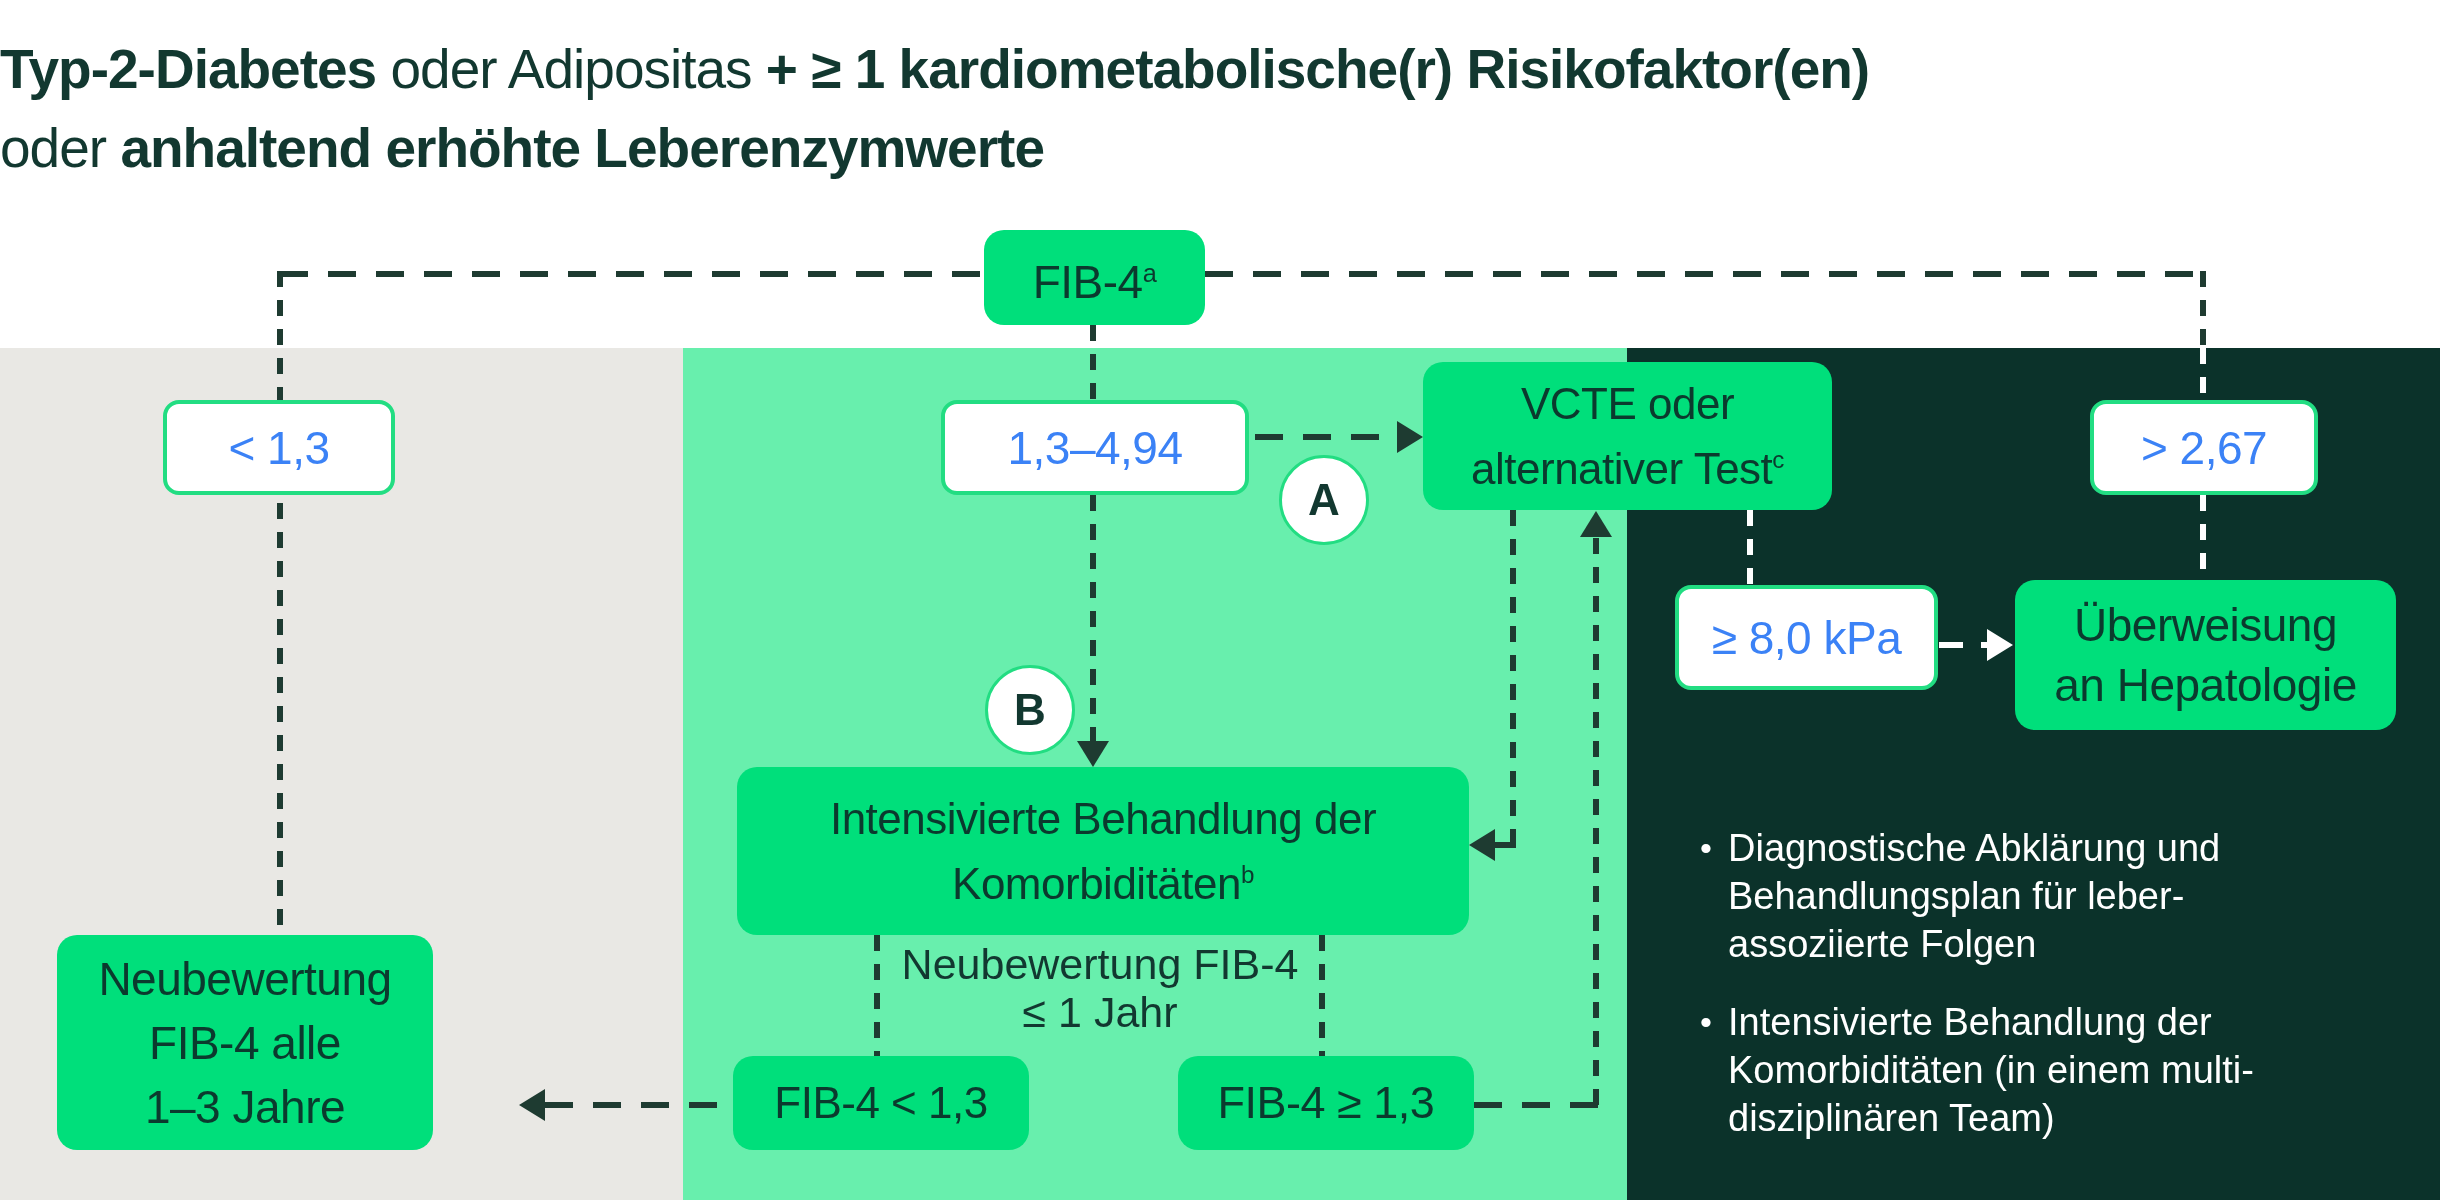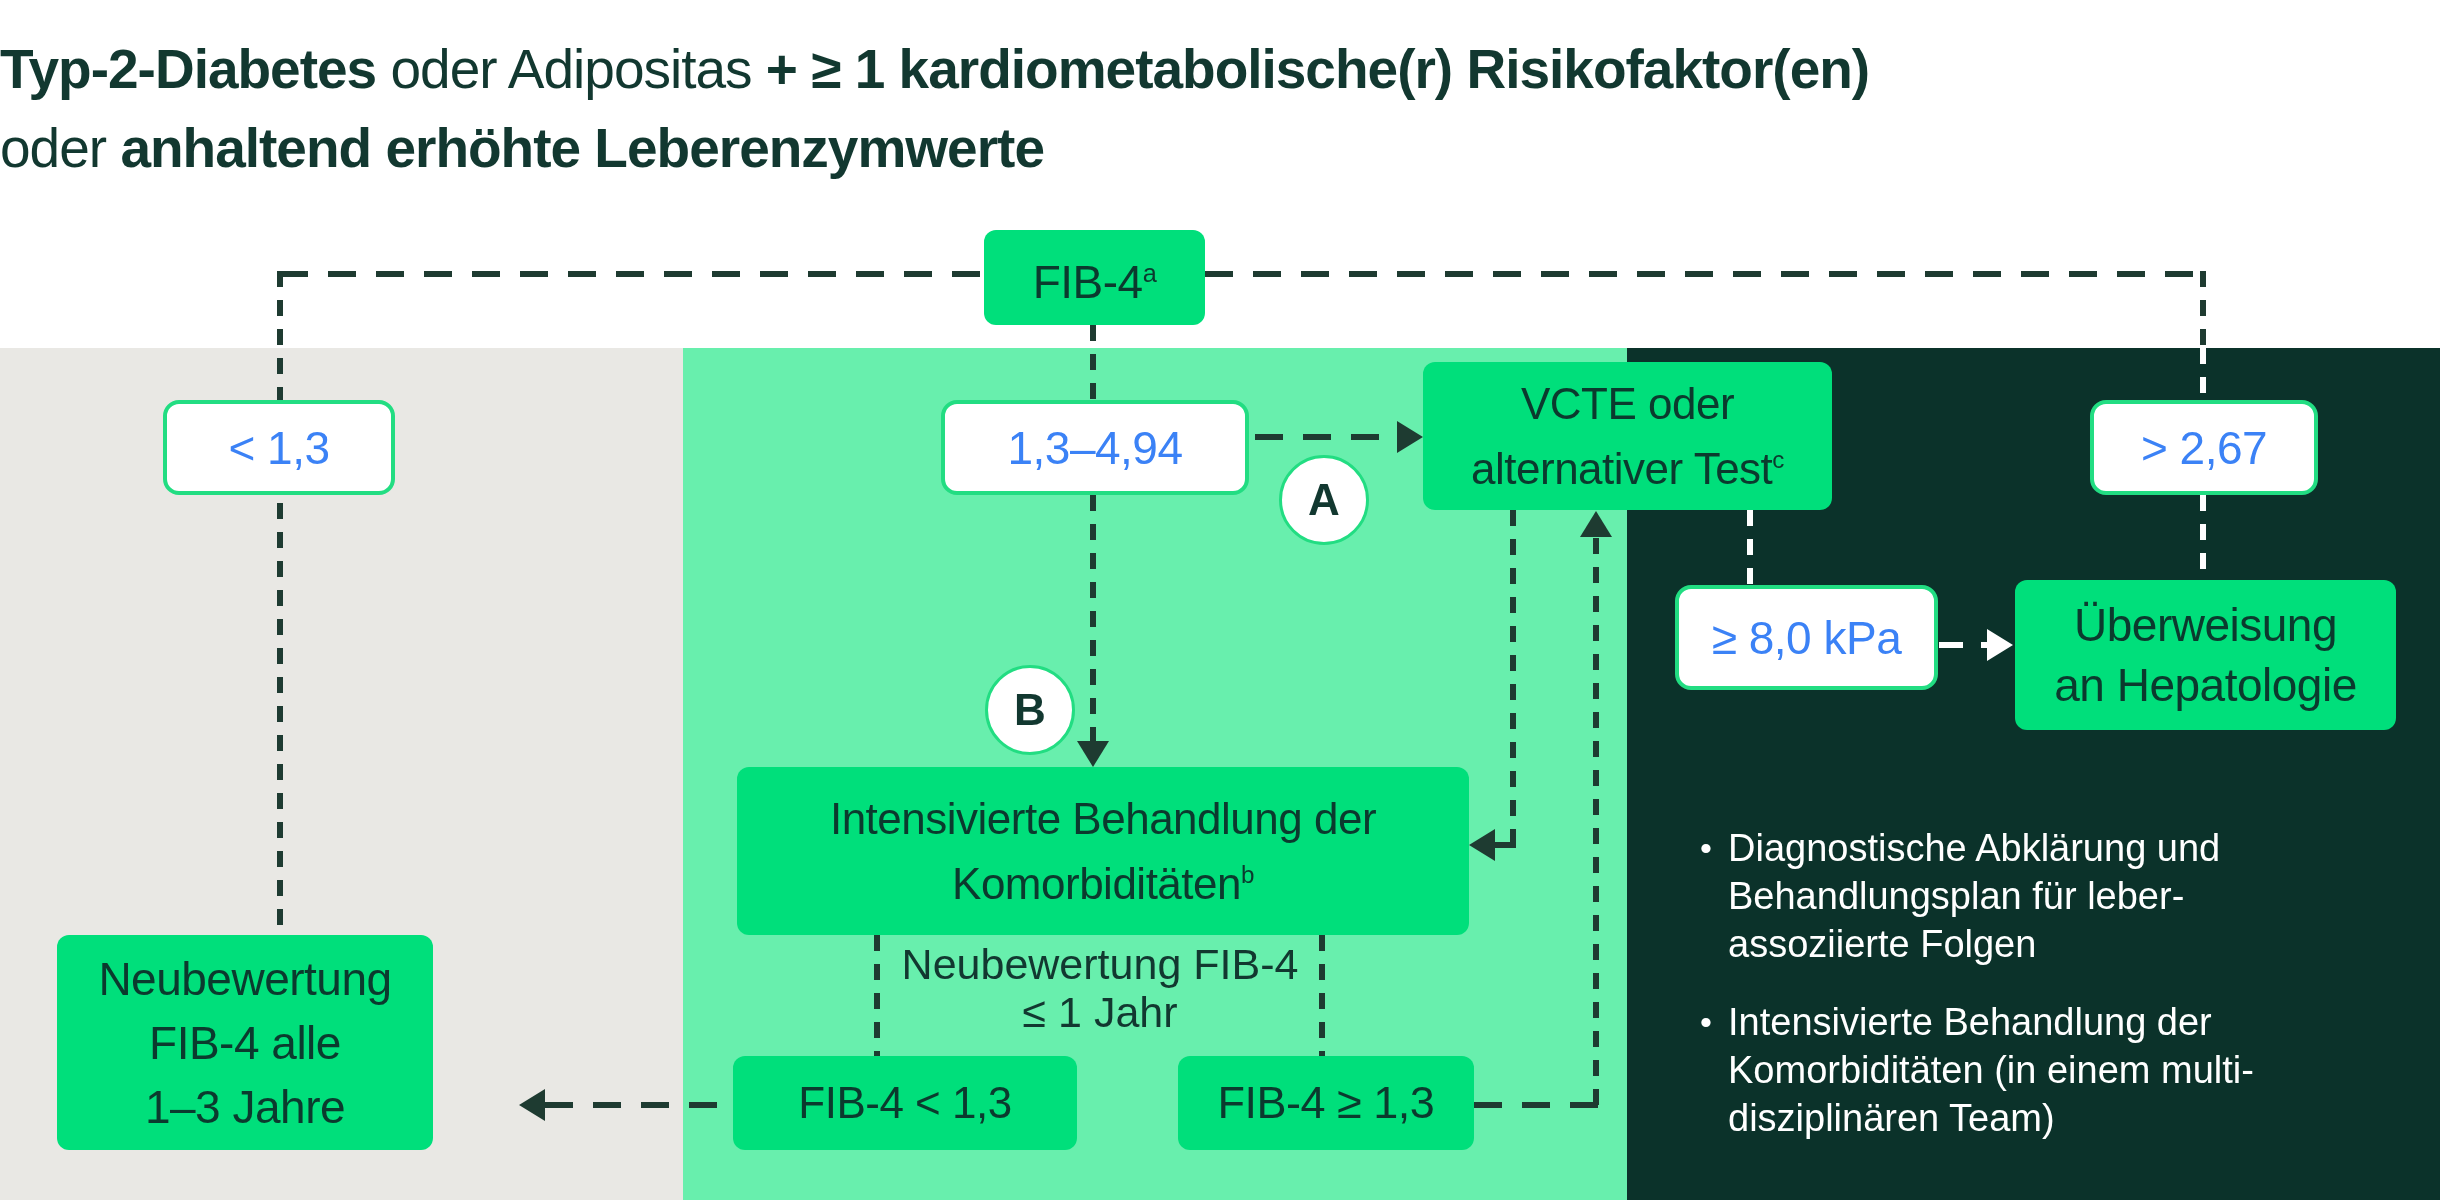--- a/index.html
+++ b/index.html
@@ -27,21 +27,21 @@
   .vdash.white{background:repeating-linear-gradient(180deg,#ffffff 0 16px,transparent 16px 29px);}
   
   .arr{position:absolute;width:0;height:0;z-index:1;}
   .arr-right{border-top:16px solid transparent;border-bottom:16px solid transparent;border-left:26px solid #1E3B31;}
   .arr-left{border-top:16px solid transparent;border-bottom:16px solid transparent;border-right:26px solid #1E3B31;}
   .arr-down{border-left:16px solid transparent;border-right:16px solid transparent;border-top:26px solid #1E3B31;}
   .arr-up{border-left:16px solid transparent;border-right:16px solid transparent;border-bottom:26px solid #1E3B31;}
   .arr-right.white{border-left-color:#ffffff;}
   
   .box{position:absolute;display:flex;flex-direction:column;align-items:center;justify-content:center;
-    text-align:center;border-radius:12px;z-index:2;letter-spacing:-0.5px;}
+    text-align:center;border-radius:20px;z-index:2;letter-spacing:-0.5px;}
   .box-green{background:#00DF7B;color:#0B3A2E;font-size:46px;line-height:58px;}
   .box-white{background:#ffffff;border:4px solid #22DD82;border-radius:16px;color:#3b82f6;font-size:46px;}
   sup{font-size:0.55em;}
   .circle{position:absolute;width:90px;height:90px;border-radius:50%;background:#ffffff;
     border:3px solid #22DD82;display:flex;align-items:center;justify-content:center;
     font-size:44px;font-weight:700;color:#123830;z-index:3;box-sizing:border-box;}
   .midtext{position:absolute;z-index:2;text-align:center;font-size:43px;line-height:48px;color:#123830;}
   
   .bullets{position:absolute;left:1700px;top:824px;width:640px;z-index:2;color:#ffffff;
     font-size:38px;line-height:48px;}
@@ -136,21 +136,21 @@
   <div class="box box-green" style="left:737px;top:767px;width:732px;height:168px;font-size:44px;line-height:56px;">
     <div>Intensivierte Behandlung der</div>
     <div><span>Komorbiditäten</span><sup>b</sup></div>
   </div>
 
   <div class="midtext" style="left:870px;top:940px;width:460px;">
     <div>Neubewertung FIB-4</div>
     <div>≤ 1 Jahr</div>
   </div>
 
-  <div class="box box-green" style="left:733px;top:1056px;width:344px;height:94px;font-size:44px;">
+  <div class="box box-green" style="left:733px;top:1056px;width:296px;height:94px;font-size:44px;">
     <div>FIB-4 &lt; 1,3</div>
   </div>
 
   <div class="box box-green" style="left:1178px;top:1056px;width:296px;height:94px;font-size:45px;">
     <div>FIB-4 ≥ 1,3</div>
   </div>
 
   <div class="box box-green" style="left:57px;top:935px;width:376px;height:215px;line-height:64px;">
     <div>Neubewertung</div>
     <div>FIB-4 alle</div>

